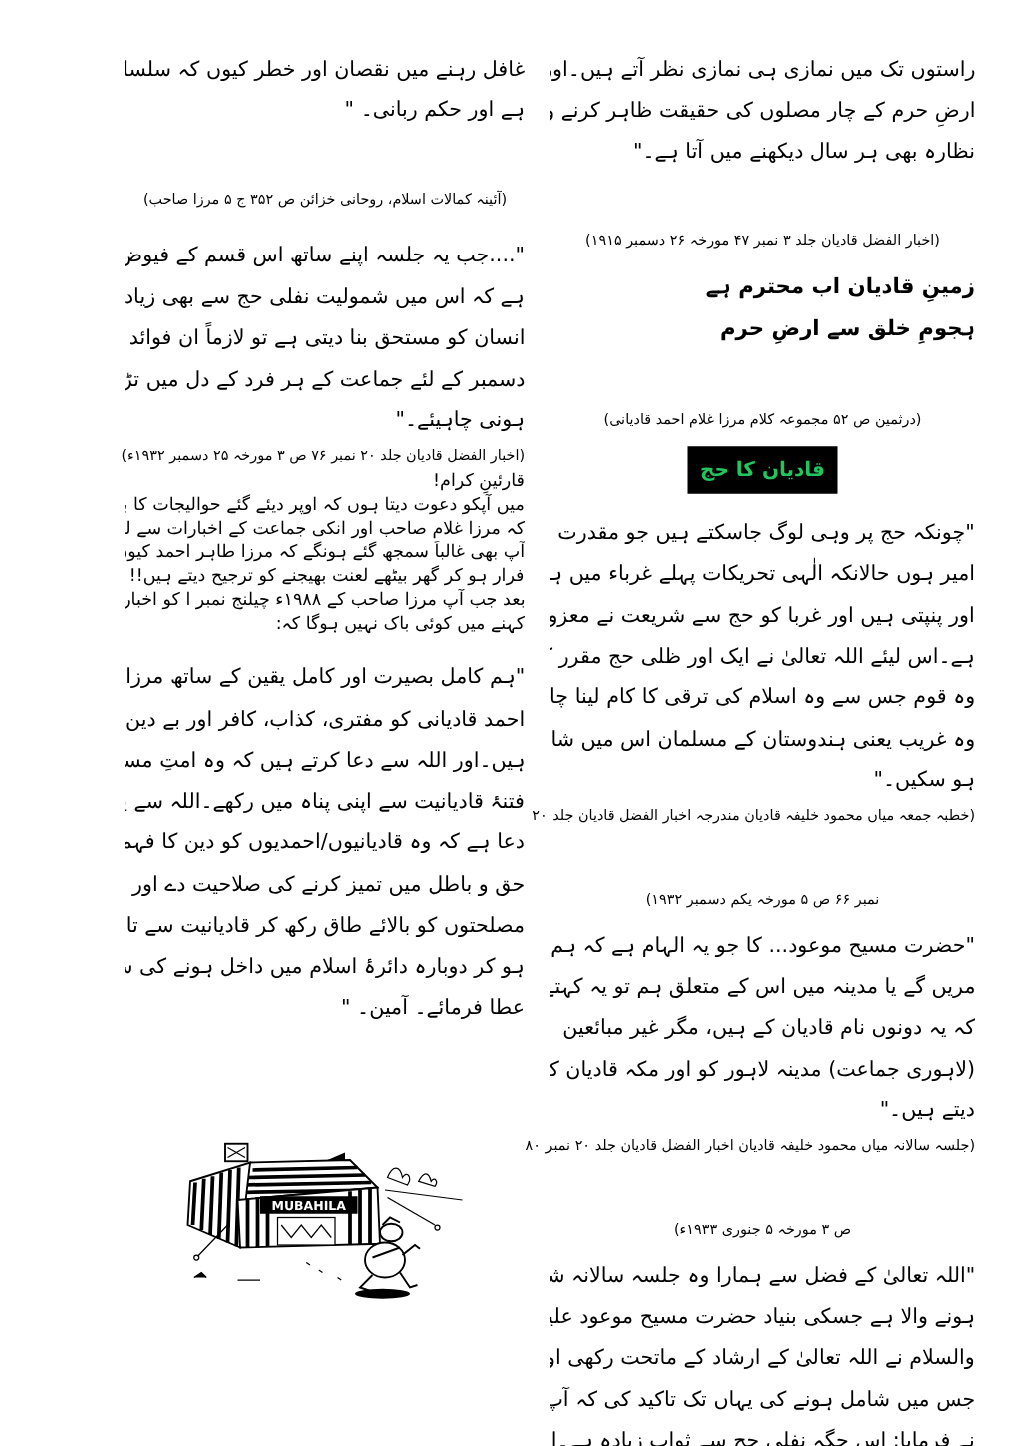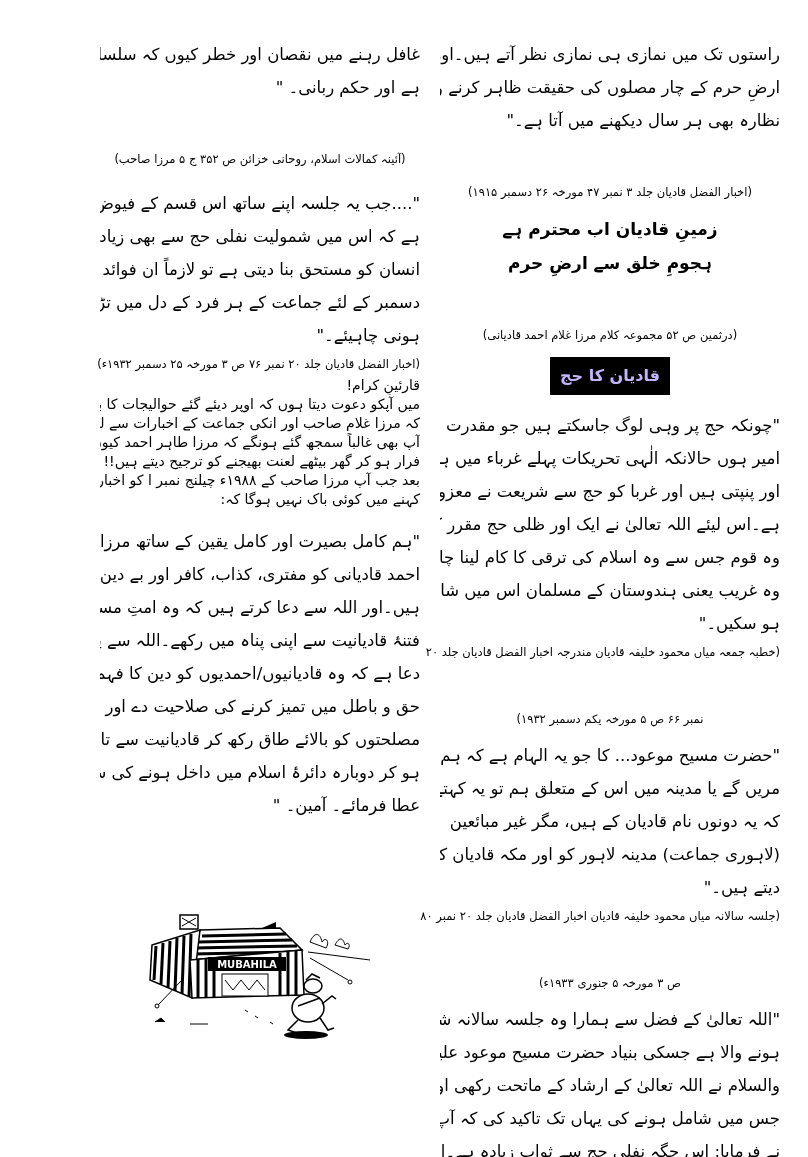--- a/index.html
+++ b/index.html
@@ -13,24 +13,24 @@
     }
     .col-right { left: 440px; width: 340px; }
     .col-left { left: 100px; width: 320px; }
     .line {
       display: block; white-space: nowrap; font-size: 16.5px; line-height: 33px;
       height: 33px; overflow: hidden; letter-spacing: 0;
     }
     .line.xs { font-size: 14px; line-height: 19px; height: 19px; }
     .cite { font-size: 11.5px; line-height: 24px; height: 24px; display:block; white-space: nowrap; }
     .center { text-align: center; margin-top: 43px; }
-    .verse { font-size: 17px; line-height: 34px; height: 34px; display:block; text-align:center; font-weight: bold; }
+    .verse { font-size: 17px; line-height: 34px; height: 34px; display:block; text-align:right; font-weight: bold; }
     .heading-box-wrap { text-align: center; margin: 10px 0 14px 0; }
     .heading-box {
-      display: inline-block; background: #000; color: #c4b5fd; padding: 6px 10px;
+      display: inline-block; background: #000; color: #22c55e; padding: 6px 10px;
       font-size: 16px; line-height: 26px; font-weight: bold;
     }
     .gap-s { height: 8px; }
     .gap-m { height: 16px; }
     .cartoon {
       position: absolute; left: 130px; top: 880px; width: 280px; height: 160px;
     }
     .signoff { font-size: 10.5px; line-height: 20px; display:block; white-space:nowrap; }
   </style>
 </head>

